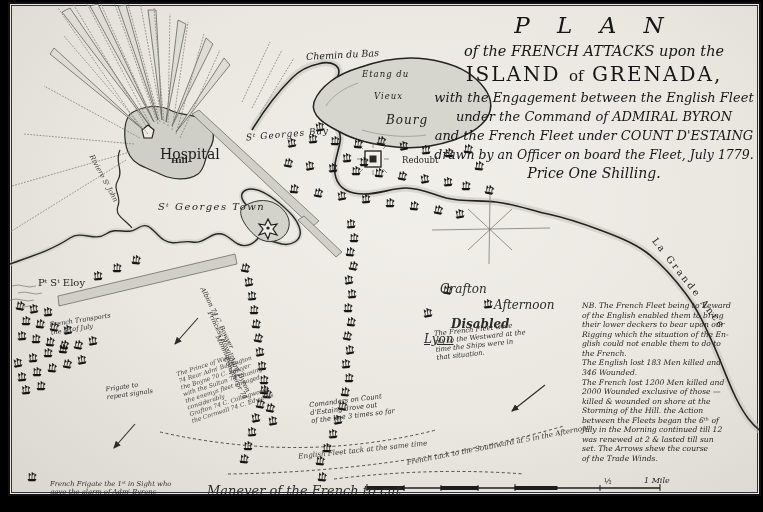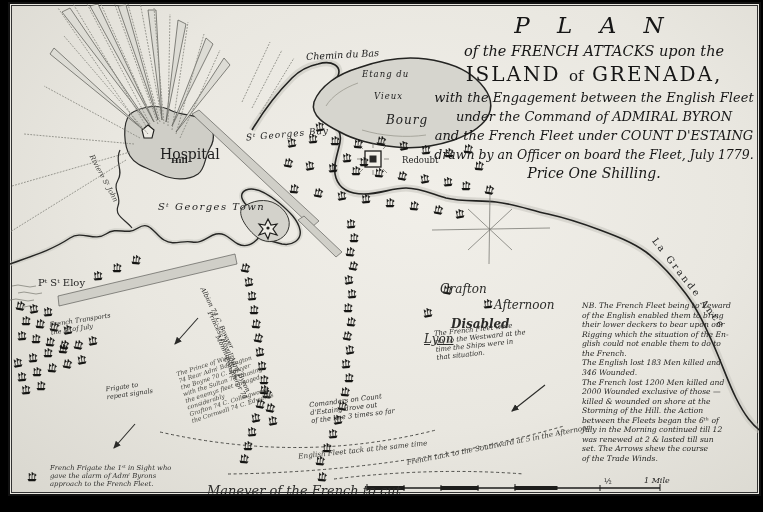--- a/index.html
+++ b/index.html
@@ -343,21 +343,21 @@
     </div>
 
     <div class="lb it" style="left:288px;top:442px;font-size:7.2px;transform:rotate(-6deg);color:#3a3a36;">English Fleet tack at the same time</div>
     <div class="lb it" style="left:396px;top:455px;font-size:7.2px;transform:rotate(-11deg);transform-origin:left top;color:#3a3a36;">French tack to the Southward at 5 in the Afternoon</div>
 
     <div class="ann" style="left:197px;top:479px;font-size:13px;">
       <div>Manever of the French to cut</div>
       <div>of our Transports from the Fleet.</div>
     </div>
 
-    <div class="ann" style="left:40px;top:460px;font-size:6.8px;">
+    <div class="ann" style="left:40px;top:476px;font-size:6.8px;">
       <div>French Frigate the 1ˢᵗ in Sight who</div>
       <div>gave the alarm of Admˡ Byrons</div>
       <div>approach to the French Fleet.</div>
     </div>
 
     <div class="ann tiny" style="left:40px;top:312px;transform:rotate(-9deg);">
       <div>French Transports</div>
       <div>the 3ᵈ of July</div>
     </div>
     <div class="ann tiny" style="left:96px;top:378px;transform:rotate(-8deg);">

